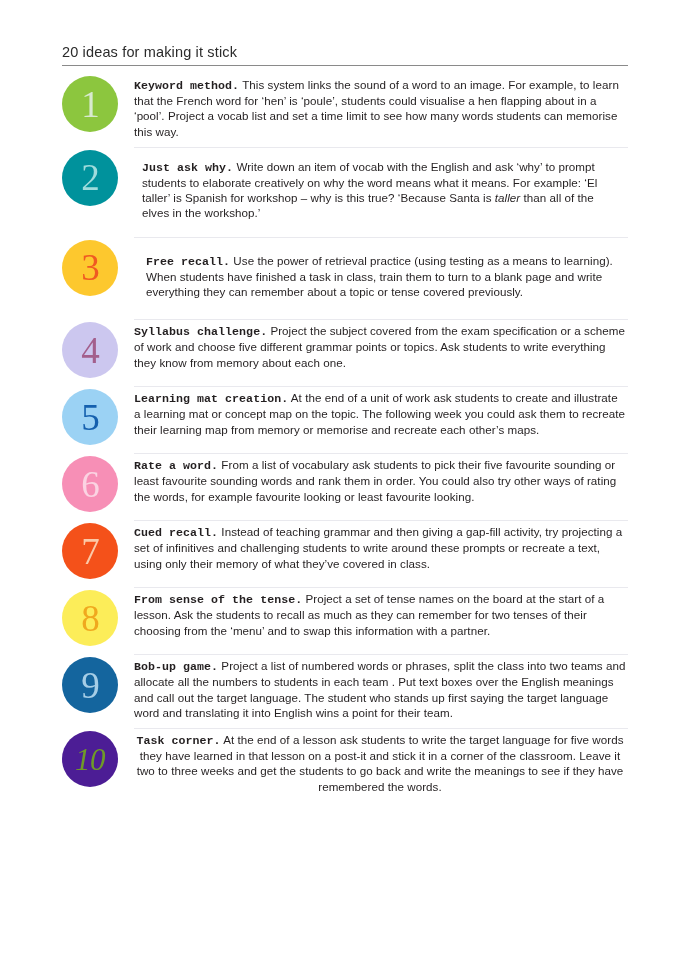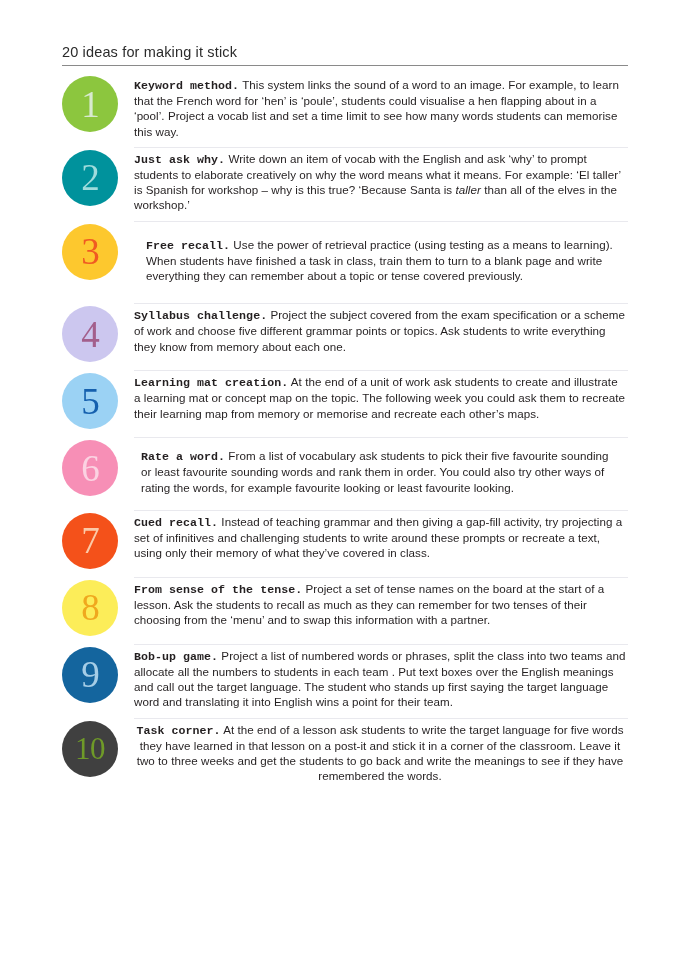--- a/index.html
+++ b/index.html
@@ -155,21 +155,21 @@
         <div class="body-cell">
           <p class="idea-text" style="margin: 0px;"><b>Keyword method.</b><span> This system links the sound of a word to an image. For example, to learn that the French word for ‘hen’ is ‘poule’, students could visualise a hen flapping about in a ‘pool’. Project a vocab list and set a time limit to see how many words students can memorise this way.</span></p>
         </div>
       </div>
       <div class="divider"></div>
       <div class="item">
         <div class="badge-cell">
           <div class="badge" style="background: rgb(0, 146, 156); color: rgb(159, 220, 220);">2</div>
         </div>
         <div class="body-cell">
-          <p class="idea-text" style="margin: 0px;"><b>Just ask why.</b><span> Write down an item of vocab with the English and ask ‘why’ to prompt students to elaborate creatively on why the word means what it means. For example: ‘El taller’ is Spanish for workshop – why is this true? ‘Because Santa is </span><i>taller</i><span> than all of the elves in the workshop.’</span></p>
+          <p class="idea-text" style="margin: 8px;"><b>Just ask why.</b><span> Write down an item of vocab with the English and ask ‘why’ to prompt students to elaborate creatively on why the word means what it means. For example: ‘El taller’ is Spanish for workshop – why is this true? ‘Because Santa is </span><i>taller</i><span> than all of the elves in the workshop.’</span></p>
         </div>
       </div>
       <div class="divider"></div>
       <div class="item">
         <div class="badge-cell">
           <div class="badge" style="background: rgb(253, 200, 46); color: rgb(240, 90, 34);">3</div>
         </div>
         <div class="body-cell">
           <p class="idea-text" style="margin: 12px;"><b>Free recall.</b><span> Use the power of retrieval practice (using testing as a means to learning). When students have finished a task in class, train them to turn to a blank page and write everything they can remember about a topic or tense covered previously.</span></p>
         </div>
@@ -191,21 +191,21 @@
         <div class="body-cell">
           <p class="idea-text" style="margin: 0px;"><b>Learning mat creation.</b><span> At the end of a unit of work ask students to create and illustrate a learning mat or concept map on the topic. The following week you could ask them to recreate their learning map from memory or memorise and recreate each other’s maps.</span></p>
         </div>
       </div>
       <div class="divider"></div>
       <div class="item">
         <div class="badge-cell">
           <div class="badge" style="background: rgb(247, 143, 182); color: rgb(251, 211, 226);">6</div>
         </div>
         <div class="body-cell">
-          <p class="idea-text" style="margin: 7px;"><b>Rate a word.</b><span> From a list of vocabulary ask students to pick their five favourite sounding or least favourite sounding words and rank them in order. You could also try other ways of rating the words, for example favourite looking or least favourite looking.</span></p>
+          <p class="idea-text" style="margin: 0px;"><b>Rate a word.</b><span> From a list of vocabulary ask students to pick their five favourite sounding or least favourite sounding words and rank them in order. You could also try other ways of rating the words, for example favourite looking or least favourite looking.</span></p>
         </div>
       </div>
       <div class="divider"></div>
       <div class="item">
         <div class="badge-cell">
           <div class="badge" style="background: rgb(244, 81, 26); color: rgb(251, 201, 168);">7</div>
         </div>
         <div class="body-cell">
           <p class="idea-text" style="margin: 0px;"><b>Cued recall.</b><span> Instead of teaching grammar and then giving a gap-fill activity, try projecting a set of infinitives and challenging students to write around these prompts or recreate a text, using only their memory of what they’ve covered in class.</span></p>
         </div>
@@ -224,21 +224,21 @@
         <div class="badge-cell">
           <div class="badge" style="background: rgb(20, 101, 158); color: rgb(165, 205, 230);">9</div>
         </div>
         <div class="body-cell">
           <p class="idea-text" style="margin: 0px;"><b>Bob-up game.</b><span> Project a list of numbered words or phrases, split the class into two teams and allocate all the numbers to students in each team . Put text boxes over the English meanings and call out the target language. The student who stands up first saying the target language word and translating it into English wins a point for their team.</span></p>
         </div>
       </div>
       <div class="divider"></div>
       <div class="item">
         <div class="badge-cell">
-          <div class="badge wide" style="background: #404040; color: rgb(111, 154, 40);">10</div>
+          <div class="badge wide" style="background: #4c1d95; color: rgb(111, 154, 40); font-style: italic;">10</div>
         </div>
         <div class="body-cell">
           <p class="idea-text" style="margin: 0px; text-align: center;"><b>Task corner.</b><span> At the end of a lesson ask students to write the target language for five words they have learned in that lesson on a post-it and stick it in a corner of the classroom. Leave it two to three weeks and get the students to go back and write the meanings to see if they have remembered the words.</span></p>
         </div>
       </div>
     </div>
 
 
 </div>
 

